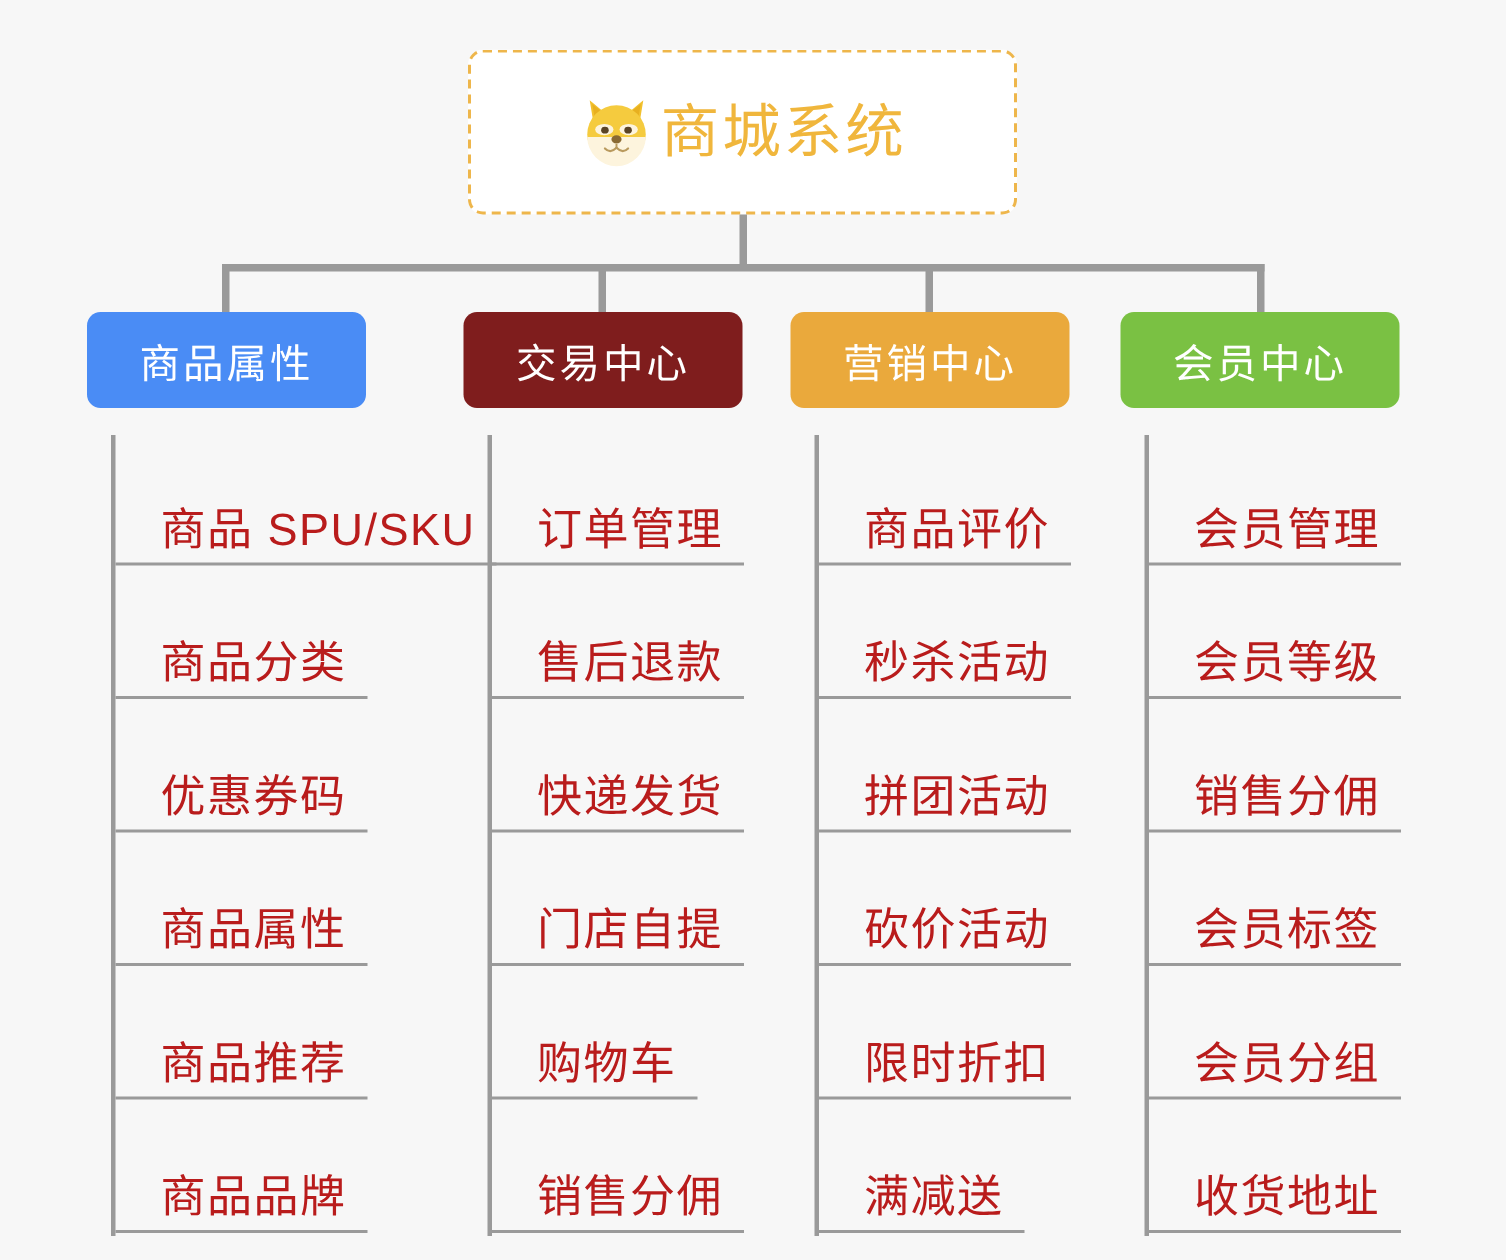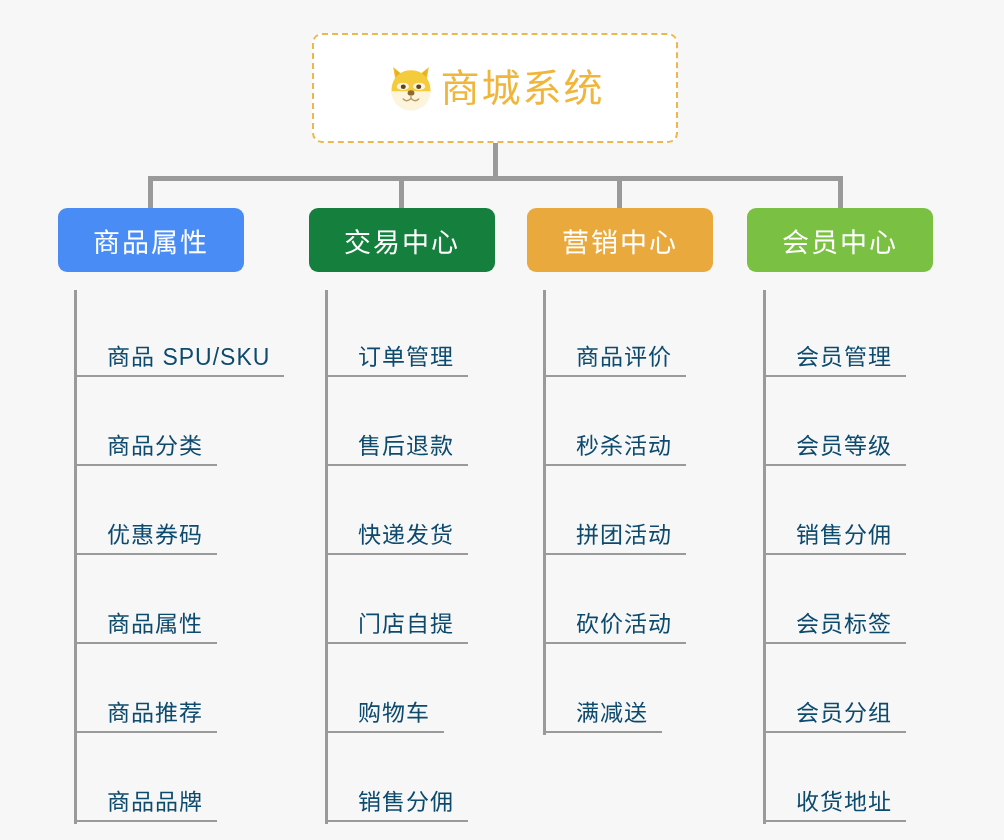--- a/index.html
+++ b/index.html
@@ -92,23 +92,23 @@
   .leaf-item {
     box-sizing: border-box;
     height: 89px;
     display: flex;
     align-items: flex-end;
     padding-left: 30px;
     padding-bottom: 2px;
   }
   .leaf-label {
     display: inline-block;
-    font-size: 23px;
+    font-size: 30px;
     line-height: 1.05;
-    color: #0c4a6e;
+    color: #b91c1c;
     white-space: nowrap;
     padding: 0 14px 6px 0;
     border-bottom: 2px solid #9a9a9a;
     margin-left: -30px;
     padding-left: 30px;
     letter-spacing: 1px;
   }
 </style>
 </head>
 <body>
@@ -162,21 +162,21 @@
       <div class="leaf-item">
           <span class="leaf-label">商品推荐</span>
         </div>
       <div class="leaf-item">
           <span class="leaf-label">商品品牌</span>
         </div>
     </div>
   </div>
 
   <div class="column" style="left:309px;">
-    <div class="cat-header" style="background:#15803d; width:186px;">交易中心</div>
+    <div class="cat-header" style="background:#7f1d1d; width:186px;">交易中心</div>
     <div class="leaf-list">
       <div class="leaf-item">
           <span class="leaf-label">订单管理</span>
         </div>
       <div class="leaf-item">
           <span class="leaf-label">售后退款</span>
         </div>
       <div class="leaf-item">
           <span class="leaf-label">快递发货</span>
         </div>
@@ -201,20 +201,23 @@
       <div class="leaf-item">
           <span class="leaf-label">秒杀活动</span>
         </div>
       <div class="leaf-item">
           <span class="leaf-label">拼团活动</span>
         </div>
       <div class="leaf-item">
           <span class="leaf-label">砍价活动</span>
         </div>
       <div class="leaf-item">
+          <span class="leaf-label">限时折扣</span>
+        </div>
+      <div class="leaf-item">
           <span class="leaf-label">满减送</span>
         </div>
     </div>
   </div>
 
   <div class="column" style="left:747px;text-align:right;">
     <div class="cat-header" style="background:#7ac143; width:186px;">会员中心</div>
     <div class="leaf-list">
       <div class="leaf-item">
           <span class="leaf-label">会员管理</span>

